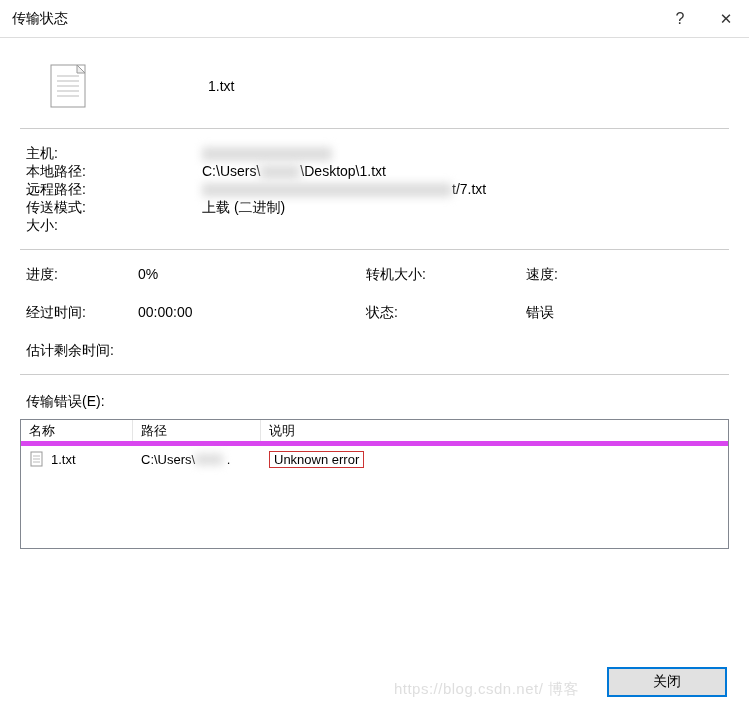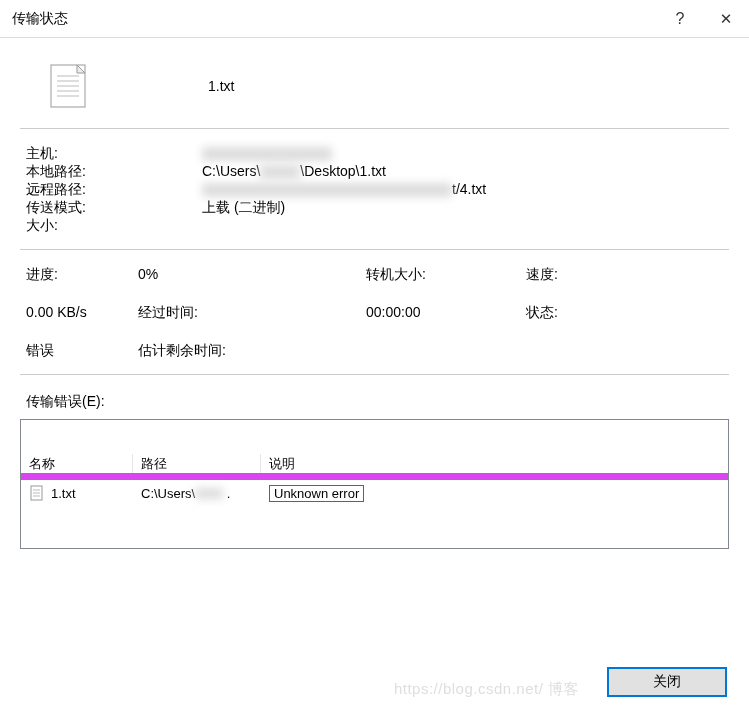--- a/index.html
+++ b/index.html
@@ -78,22 +78,21 @@
   height: 130px;
   background: #fff;
   overflow: hidden;
 }
 .errors-head {
   display: flex;
   height: 26px;
   align-items: center;
   font-size: 13px;
   background: #fff;
-  border-bottom: 7px solid #d946ef;
-  margin-top: 34px;
+  border-bottom: 5px solid #d946ef;
 }
 .errors-head .col {
   padding: 0 8px;
   border-right: 1px solid #e5e5e5;
   height: 100%;
   display: flex;
   align-items: center;
 }
 .col-name { width: 112px; }
 .col-path { width: 128px; }
@@ -172,38 +171,37 @@
     <div class="lbl">主机:</div>
     <div class="val"><span class="blur" style="width:130px"></span></div>
 
     <div class="lbl">本地路径:</div>
     <div class="val">
       <span>C:\Users\</span><span class="blur" style="width:40px"></span><span>\Desktop\1.txt</span>
     </div>
 
     <div class="lbl">远程路径:</div>
     <div class="val">
-      <span class="blur" style="width:250px"></span><span>t/4.txt</span>
+      <span class="blur" style="width:250px"></span><span>t/7.txt</span>
     </div>
 
     <div class="lbl">传送模式:</div>
     <div class="val">上载 (二进制)</div>
 
     <div class="lbl">大小:</div>
   </div>
 
   <hr class="sep">
 
   <div class="progress-grid">
     <div>进度:</div>
     <div>0%</div>
     <div>转机大小:</div>
 
     <div>速度:</div>
-    <div>0.00 KB/s</div>
     <div>经过时间:</div>
     <div>00:00:00</div>
 
     <div>状态:</div>
     <div>错误</div>
     <div>估计剩余时间:</div>
     <div></div>
   </div>
 
   <hr class="sep">

